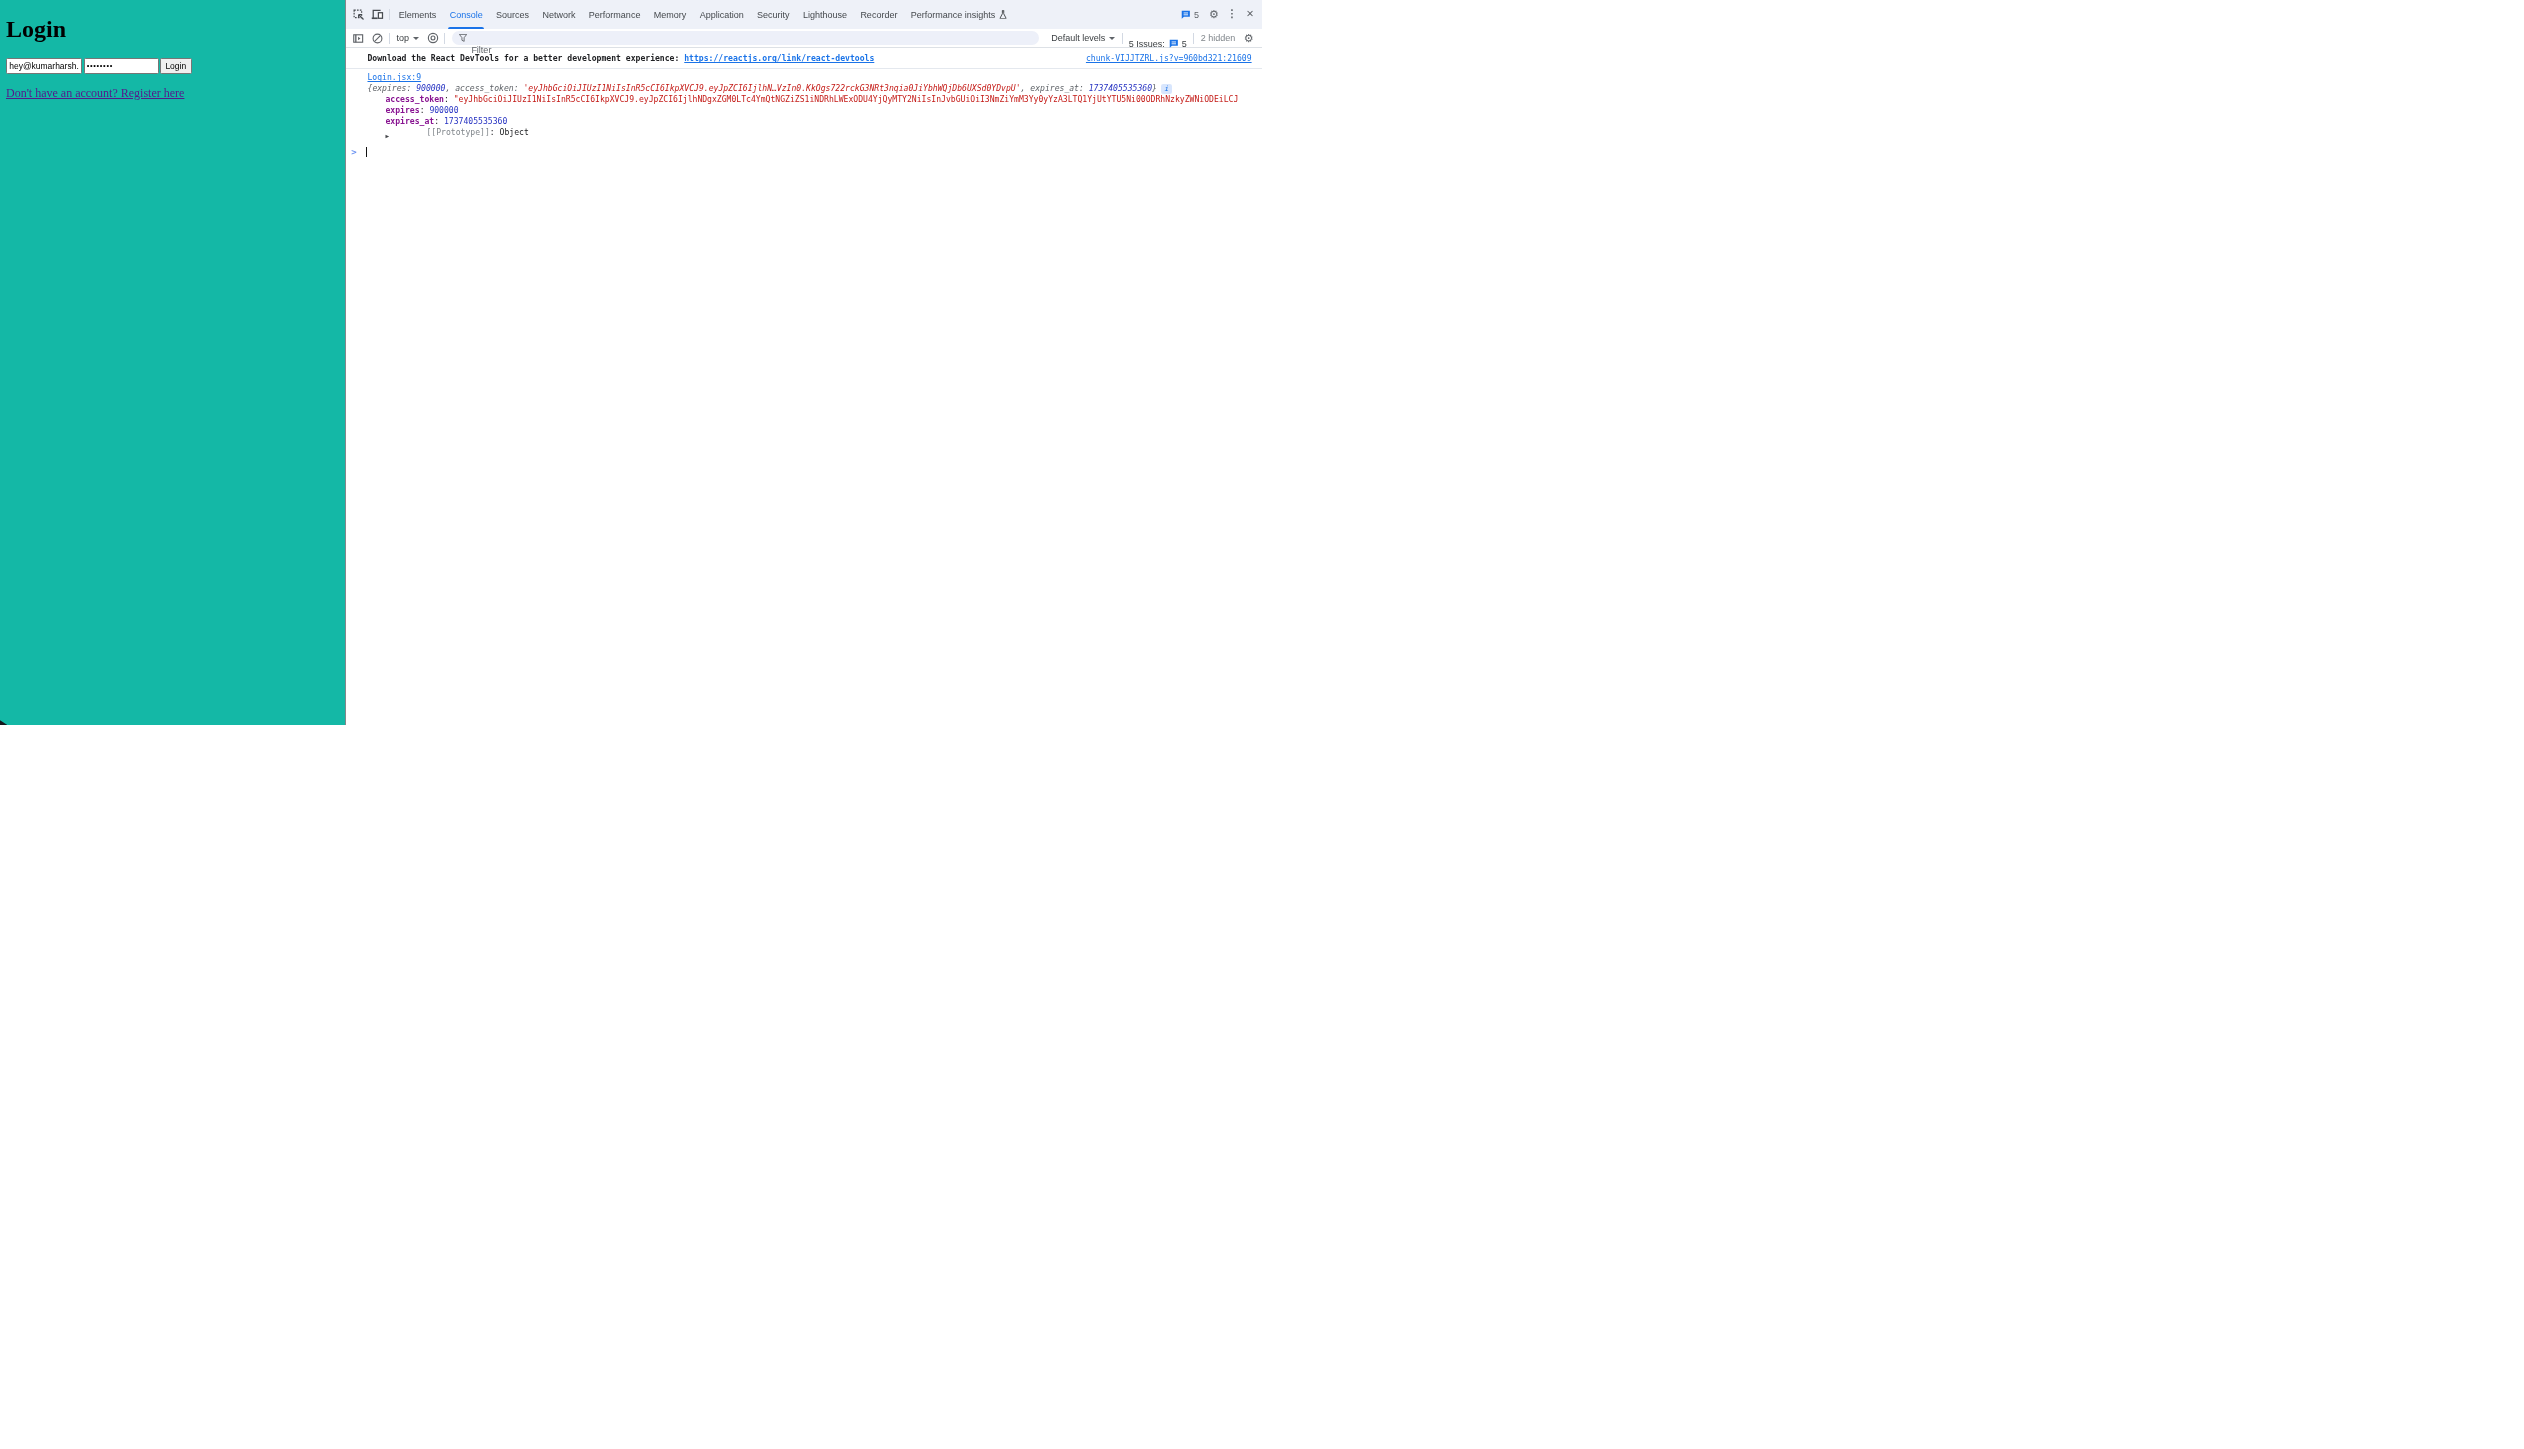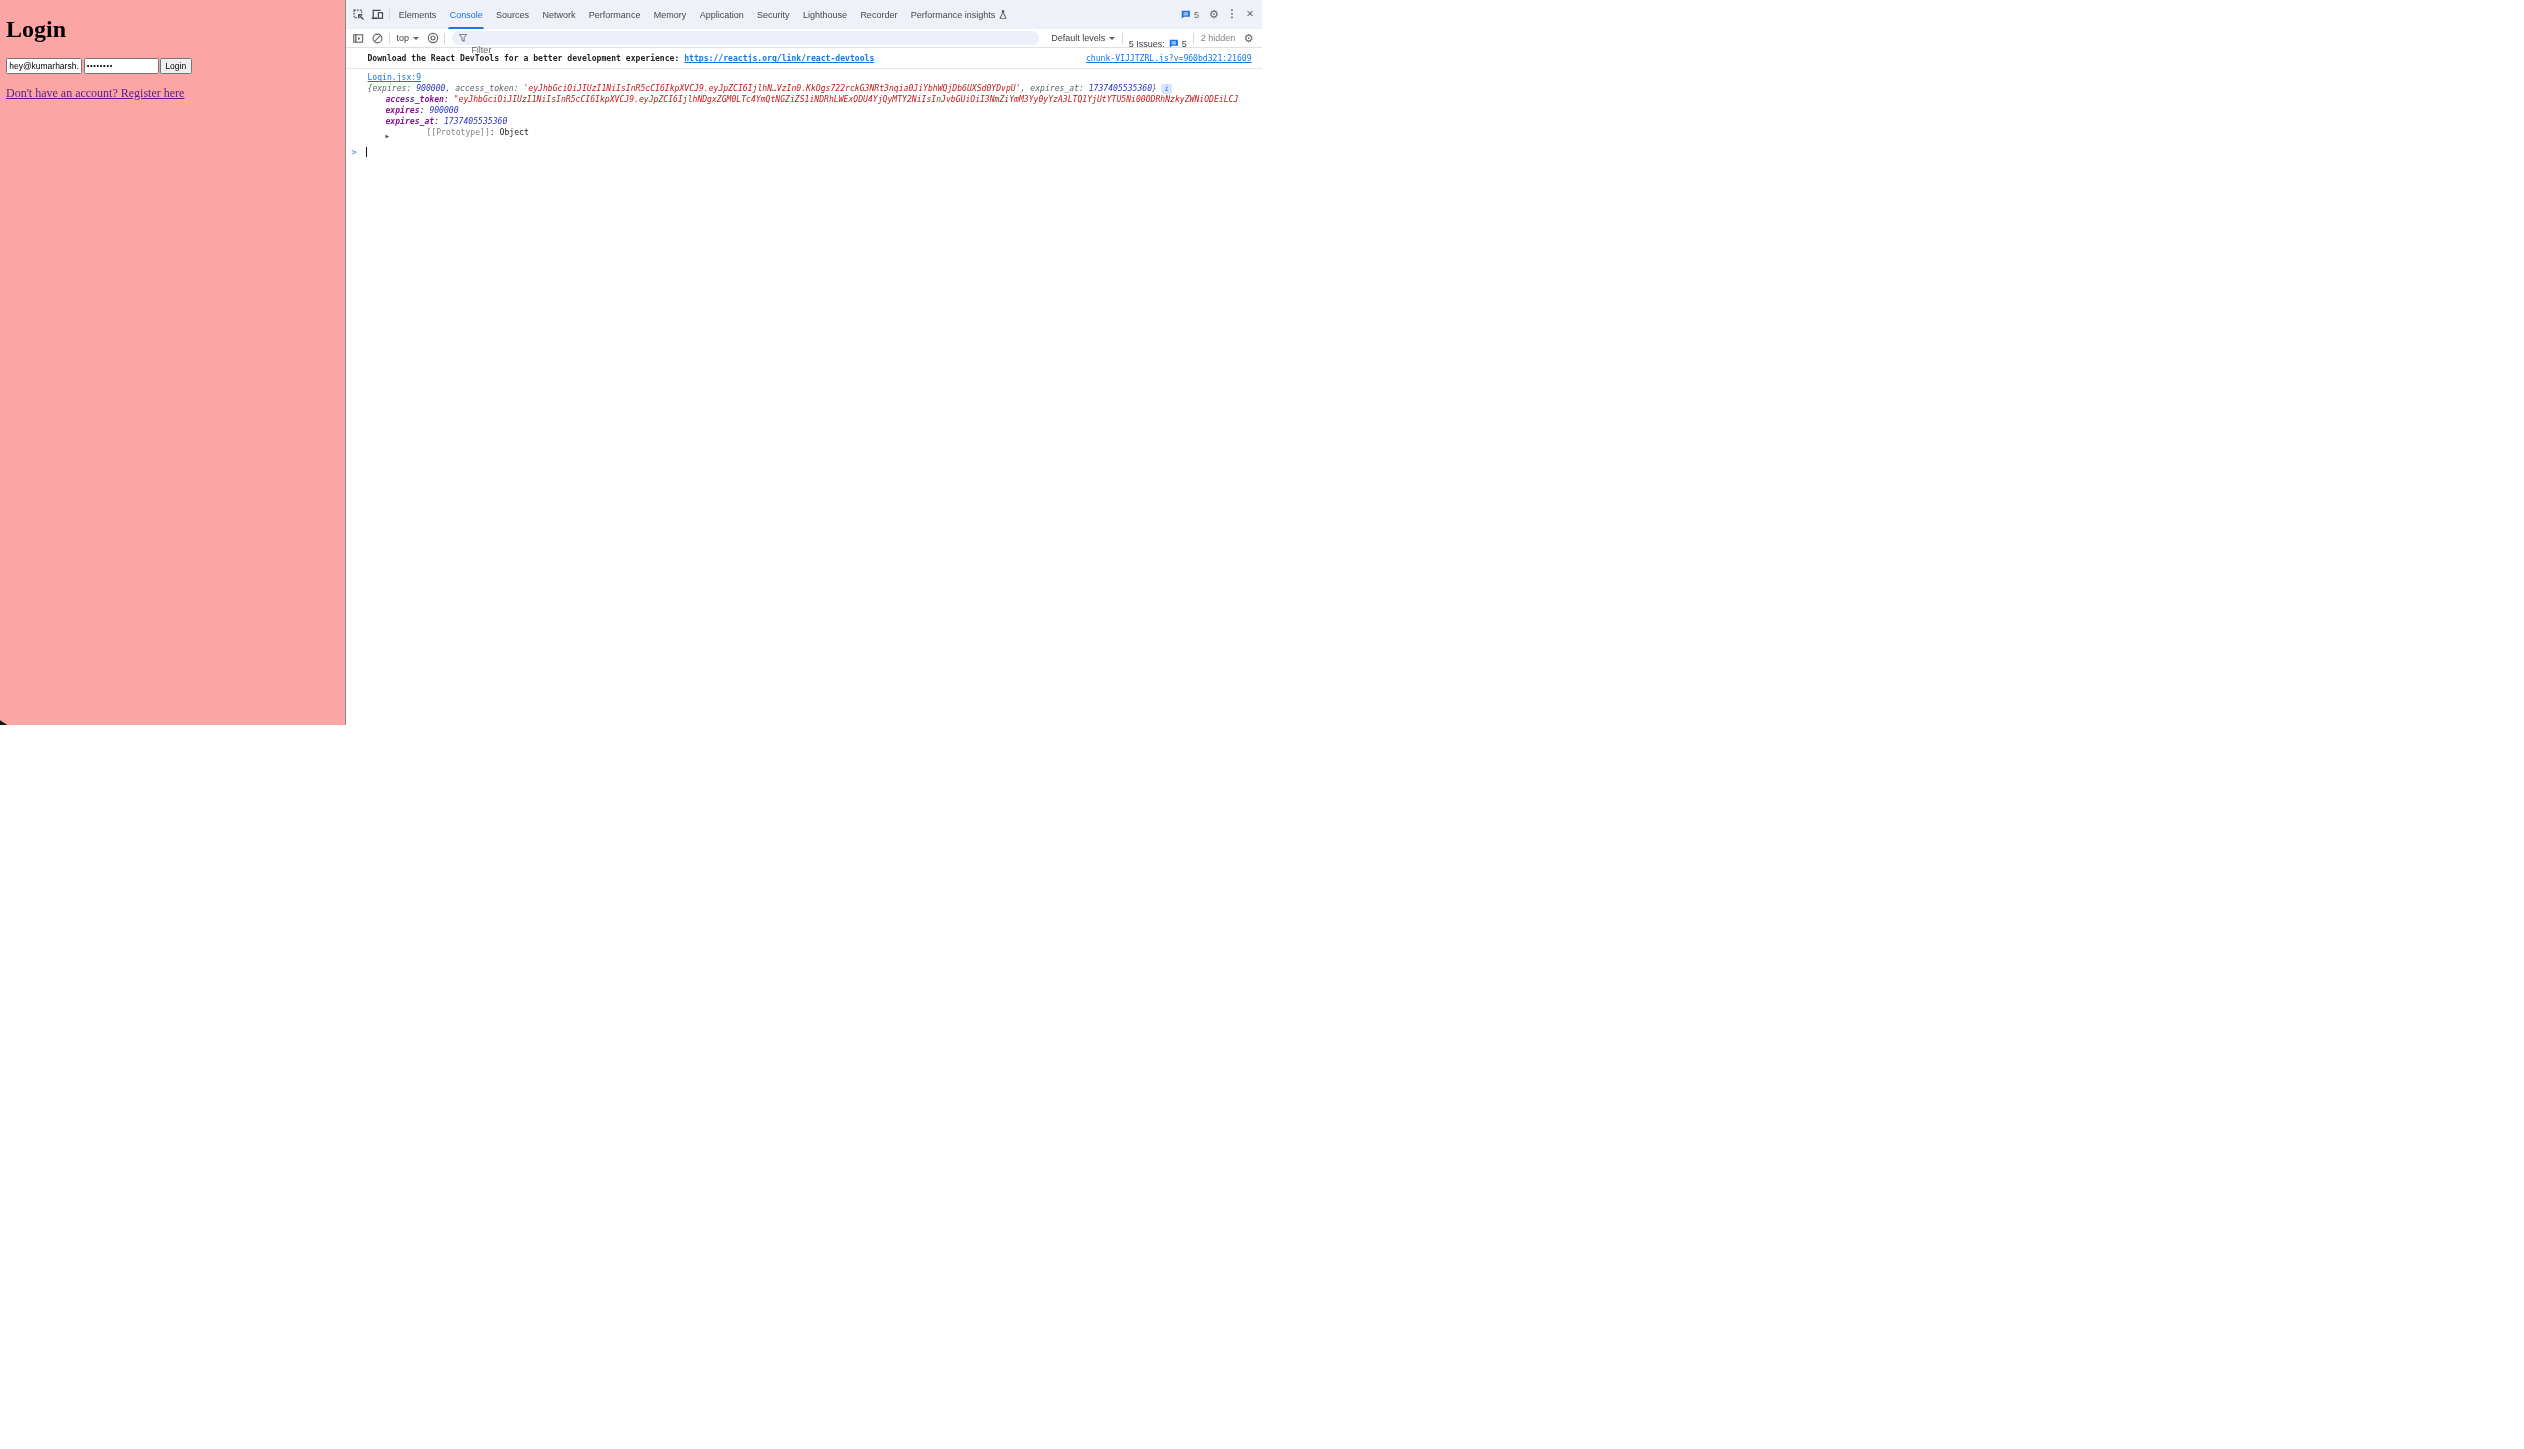--- a/index.html
+++ b/index.html
@@ -1,20 +1,20 @@
 <!DOCTYPE html>
 <html style="font-size:12px"><head>
 <meta charset="utf-8">
 <style>
   * { box-sizing: border-box; margin: 0; padding: 0; }
   html,body { width: 1262px; height: 725px; background:#fff; overflow:hidden; }
   body { font-family: "Liberation Sans", sans-serif; position: relative; }
 
   
-  .page { position:absolute; left:0; top:0; width:345px; height:725px; background:#fca5a5; }
+  .page { position:absolute; left:0; top:0; width:345px; height:725px; background:#14b8a6; }
   .page-inner { padding: 0 6px; }
   h1.login-h { font-family:"Liberation Serif", serif; font-size:24px; font-weight:bold; color:#000; margin:15.5px 0; }
   .form-row { display:flex; align-items:center; gap:1.5px; }
   .ti { height:15.5px; border:0.7px solid #767676; border-radius:1.5px; background:#fff; font-family:"Liberation Sans",sans-serif; font-size:8.5px; padding:0.7px 2.2px; color:#000; }
   #email-field { width:76px; }
   #password-field { width:75px; letter-spacing:0.7px; font-size:7.4px; }
   .login-btn { height:15.5px; min-width:25px; border:0.7px solid #767676; border-radius:1.5px; background:#efefef; font-family:"Liberation Sans",sans-serif; font-size:8.5px; color:#000; padding:0 4.4px; }
   .register-p { margin-top:12px; }
   .register-link { font-family:"Liberation Serif", serif; font-size:12px; color:#551a8b; text-decoration:underline; cursor:pointer; }
   .corner-mark { position:absolute; left:0; bottom:0; width:7.4px; height:6.7px; background:#15171c; clip-path:polygon(0 100%, 0 30%, 100% 100%); }
@@ -56,21 +56,21 @@
   .msg-2 { padding:3px 10.4px 1.5px 21.5px; }
   .src-line { text-align:left; line-height:10.4px; }
   .preview-line { position:relative; line-height:11px; white-space:nowrap; overflow:hidden; margin-top:0.7px; }
   .it { font-style:italic; }
   .gray { color:#5f6368; }
   .num { color:#2632c2; }
   .str { color:#c41a16;text-align:center; }
   .okey { color:#881391; font-weight:bold; }
   .info-badge { display:inline-block; font-style:italic; color:#1a73e8; background:#d8e6fd; border-radius:2.2px; padding:0 3px; margin-left:4.4px; font-size:7.4px; line-height:9.6px; cursor:pointer; }
   .obj-rows { padding-left:18px; }
-  .obj-row { line-height:11px; white-space:nowrap; overflow:hidden;font-style:italic; }
+  .obj-row { line-height:11px; white-space:nowrap; overflow:hidden; }
   .proto-row { position:relative; padding-left:9px; line-height:11px; }
   .proto-row .tri2 { position:absolute; left:0; top:2.2px; font-size:6px; color:#47494d; cursor:pointer; }
   .proto-key { color:#80868b;margin-left:32px; }
   .prompt-row { position:relative; margin-top:6.7px; padding-left:20px; height:12px; cursor:text; }
   .prompt-chev { position:absolute; left:5.2px; top:0; color:#6991f2; font-weight:bold; font-size:9px; }
   .cursor-bar { display:inline-block; width:0.7px; height:9.6px; background:#111; vertical-align:middle; }
 
   svg { display:block; }
 </style>
 </head>

